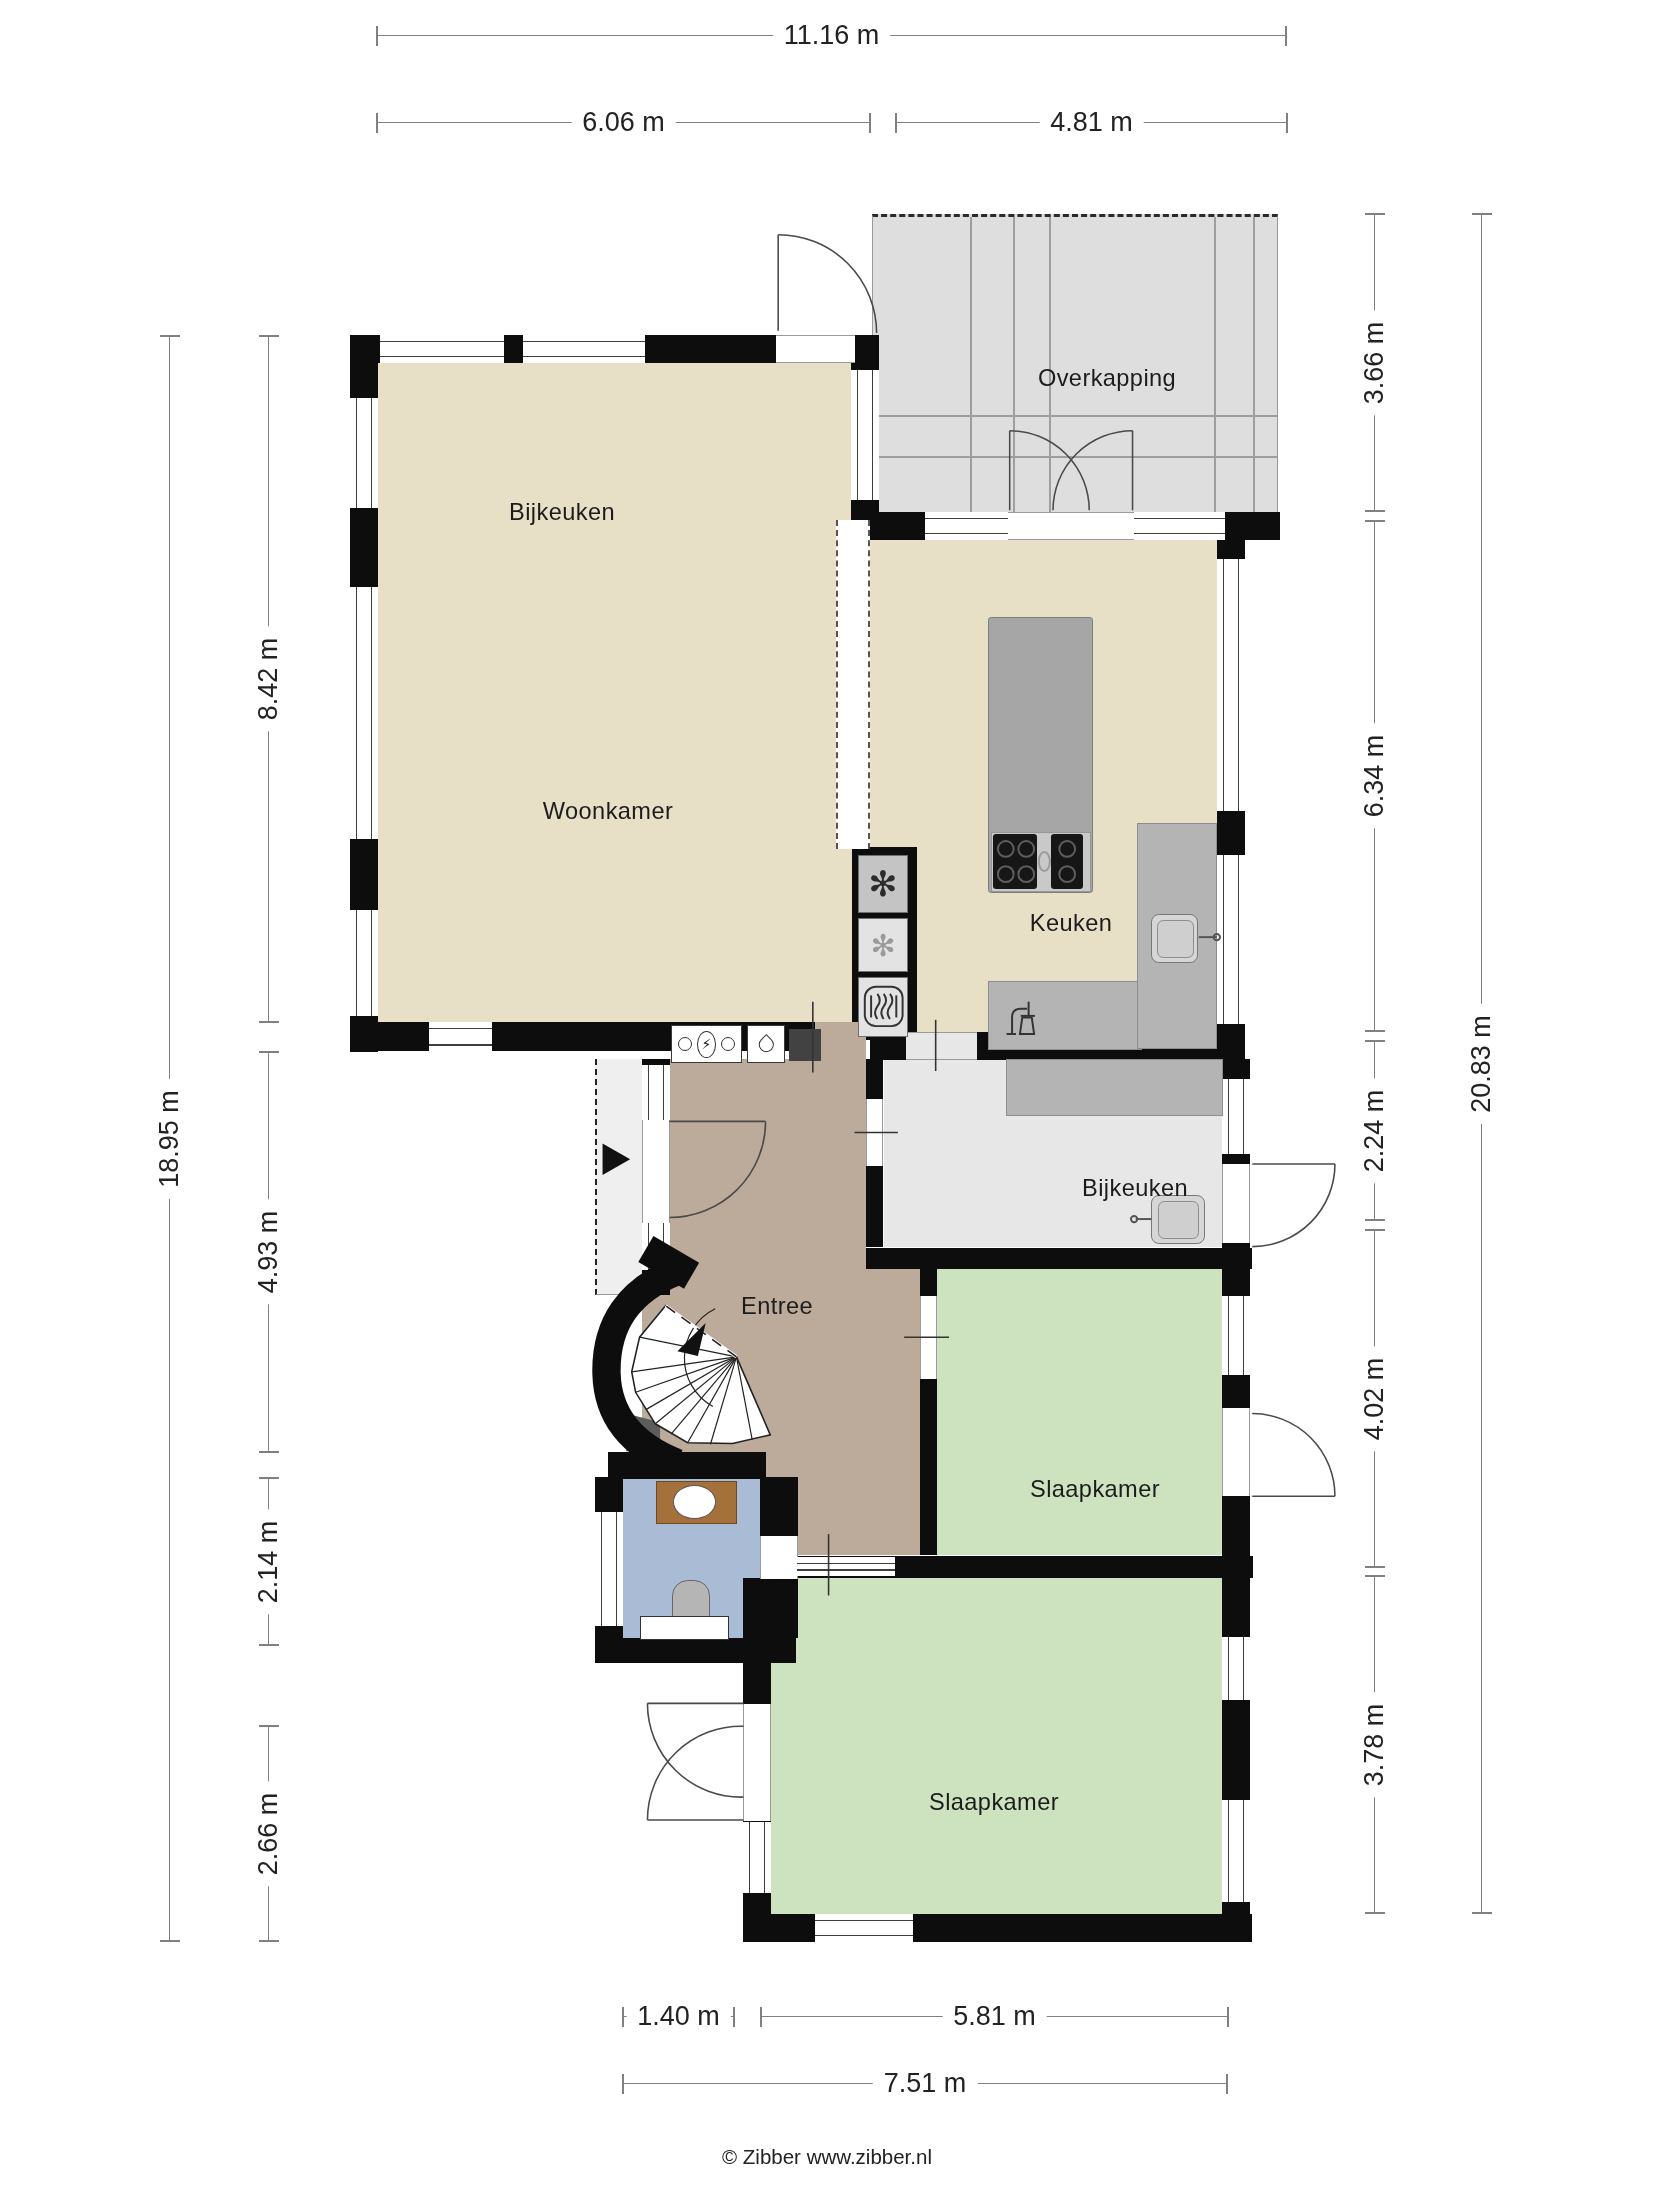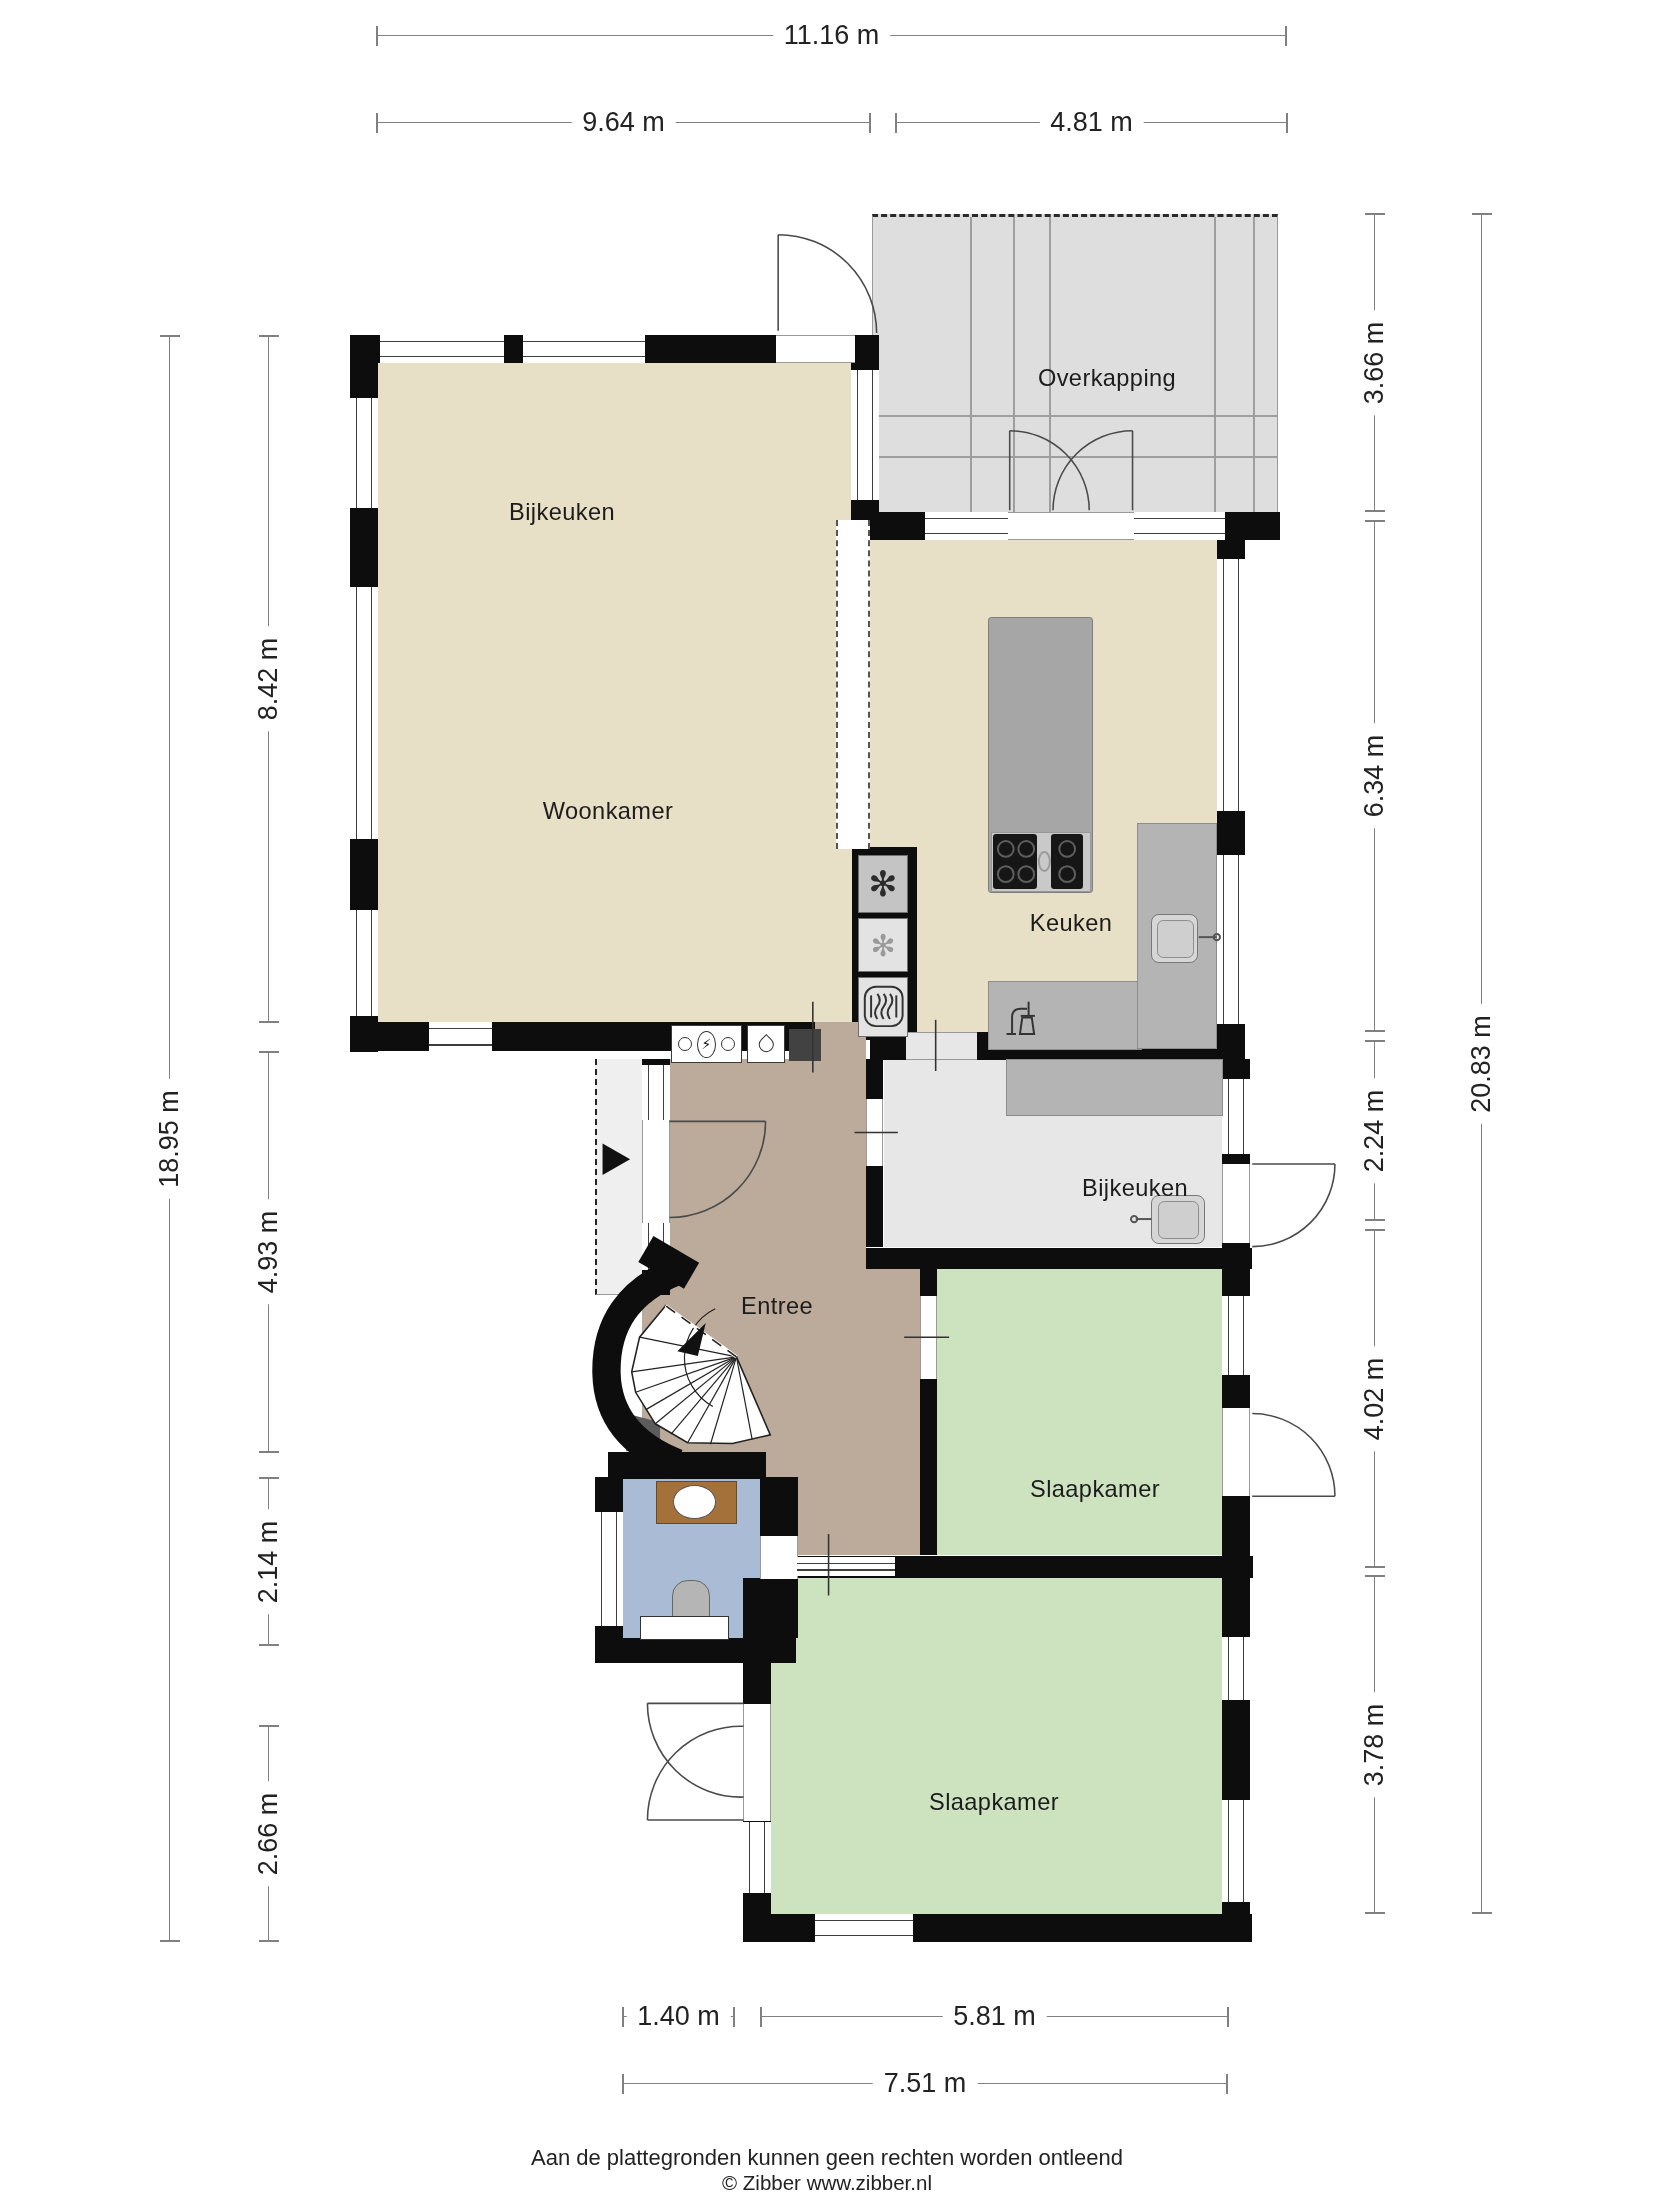--- a/index.html
+++ b/index.html
@@ -280,21 +280,21 @@
     <div class="rlabel" style="left:1071px;top:923px;">Keuken</div>
     <div class="rlabel" style="left:1135px;top:1188px;">Bijkeuken</div>
     <div class="rlabel" style="left:777px;top:1306px;">Entree</div>
     <div class="rlabel" style="left:1095px;top:1489px;">Slaapkamer</div>
     <div class="rlabel" style="left:994px;top:1802px;">Slaapkamer</div>
 
     <div class="dim h" style="left:376px;top:35px;width:911px;">
         <span class="dlabel">11.16 m</span>
       </div>
     <div class="dim h" style="left:376px;top:122px;width:495px;">
-        <span class="dlabel">9.64 m</span>
+        <span class="dlabel">6.06 m</span>
       </div>
     <div class="dim h" style="left:895px;top:122px;width:393px;">
         <span class="dlabel">4.81 m</span>
       </div>
     <div class="dim v" style="left:169px;top:335px;height:1607px;">
         <span class="vlabel">18.95 m</span>
       </div>
     <div class="dim v" style="left:268px;top:335px;height:688px;">
         <span class="vlabel">8.42 m</span>
       </div>
@@ -329,19 +329,18 @@
         <span class="dlabel">1.40 m</span>
       </div>
     <div class="dim h" style="left:760px;top:2016px;width:469px;">
         <span class="dlabel">5.81 m</span>
       </div>
     <div class="dim h" style="left:622px;top:2083px;width:606px;">
         <span class="dlabel">7.51 m</span>
       </div>
 
     <div class="footer" style="top:2145px;">
-      <div class="l1">Aan de plattegronden kunnen geen rechten worden ontleend</div>
       <div class="l2">© Zibber www.zibber.nl</div>
     </div>
 
   </div>
 </div>
 
 
 </body></html>

